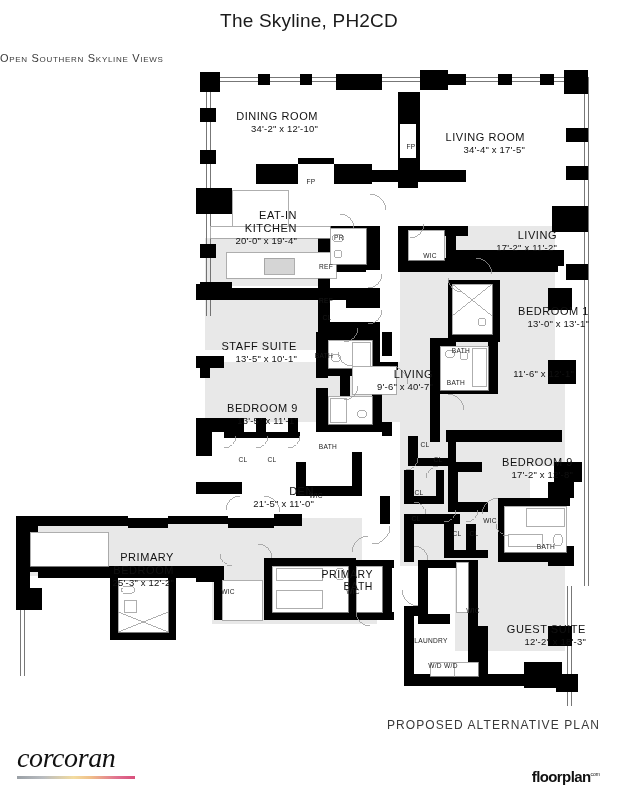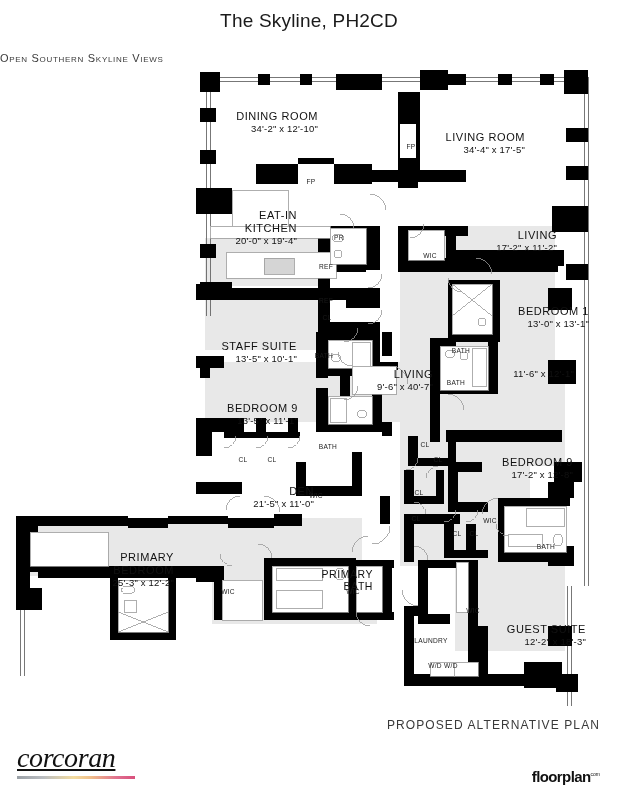--- a/index.html
+++ b/index.html
@@ -26,21 +26,21 @@
   
   .rlabel{position:absolute;text-align:right;color:#111;line-height:1.18;
           letter-spacing:.55px;white-space:nowrap;pointer-events:none;}
   .rlabel .nm{font-size:10.5px;}
   .rlabel .dm{font-size:9.5px;letter-spacing:.2px;}
   .rlabel.big .nm{font-size:11px;}
   .tiny{position:absolute;font-size:6.6px;letter-spacing:.3px;color:#1a1a1a;
         text-align:center;white-space:nowrap;pointer-events:none;}
 
   
-  #corcoran{position:absolute;left:17px;top:744px;text-decoration:underline;}
+  #corcoran{position:absolute;left:17px;top:744px;}
   #corcoran .word{font-family:"Liberation Serif","DejaVu Serif",serif;
                   font-style:italic;font-size:28px;letter-spacing:-.4px;color:#111;line-height:1;}
   #corcoran .rule{margin-top:4px;width:118px;height:3px;
      background:linear-gradient(90deg,#9aa0a6 0%,#b9bcc0 22%,#f3dca0 48%,#f0c08a 62%,#e0708f 85%,#d94f7c 100%);}
   #proposed{position:absolute;right:18px;top:718px;font-size:12px;
             letter-spacing:1.1px;color:#3a3a3a;}
   #fplogo{position:absolute;right:18px;top:768px;text-align:right;}
   #fplogo .fp{font-size:15px;font-weight:bold;letter-spacing:-.6px;color:#111;}
 </style>
 </head>

